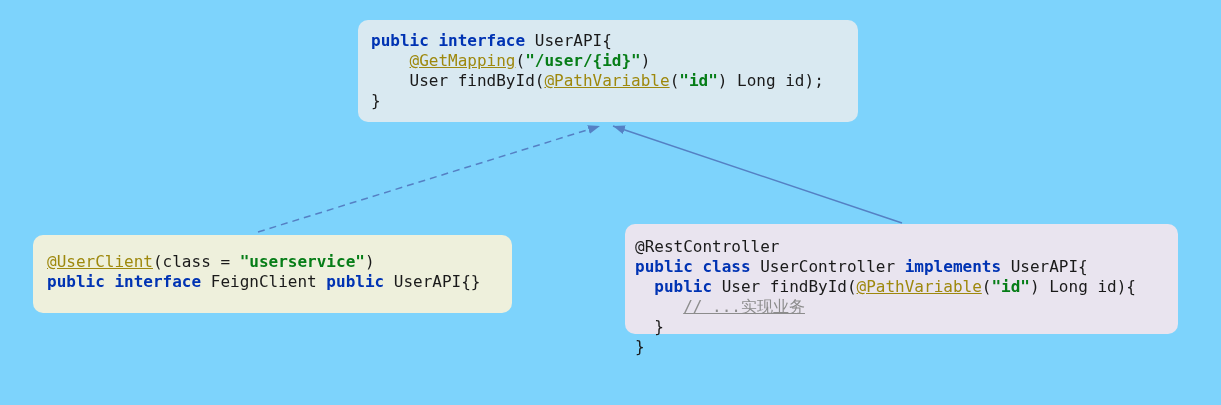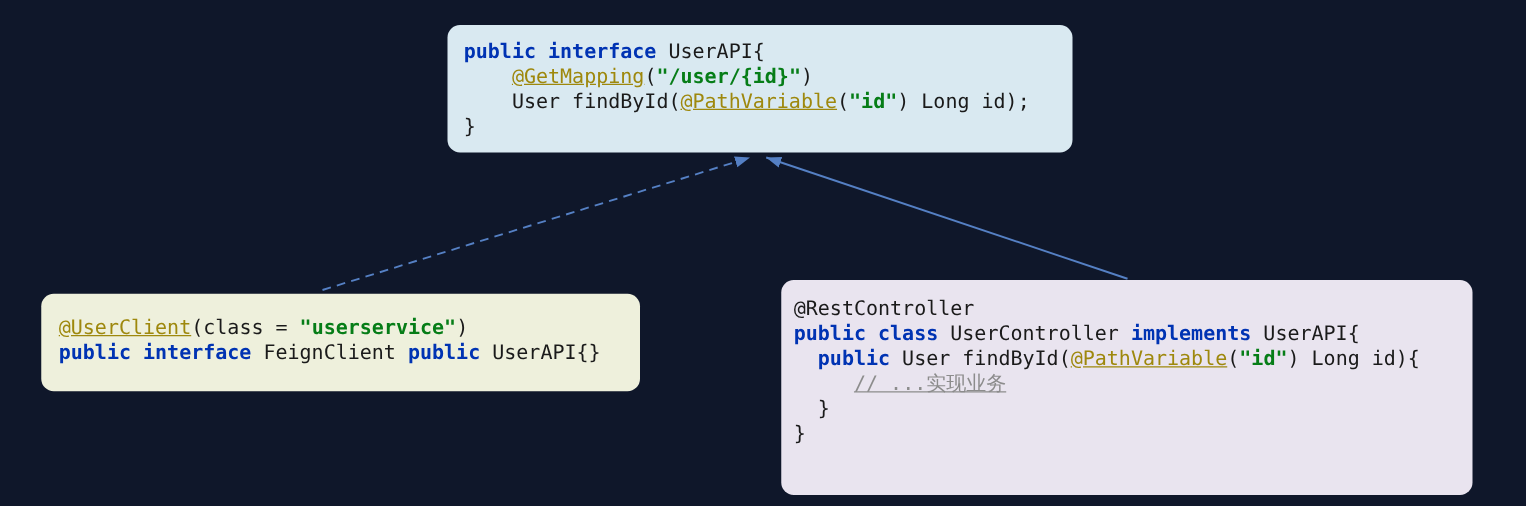--- a/index.html
+++ b/index.html
@@ -1,21 +1,21 @@
 <!DOCTYPE html>
 <html style="--arrow: #5580c4; --keyword: #0033b3; --annotation: #9e880d; --string: #067d17; --plain: #1a1a1a; --comment: #8c8c8c;"><head>
 <meta charset="utf-8">
 <style>
   * { margin: 0; padding: 0; box-sizing: border-box; }
   html, body { background: #ffffff; }
   .canvas {
     position: relative;
     width: 1221px;
     height: 405px;
-    background: #0f172a;
+    background: #7dd3fc;
     overflow: hidden;
     font-family: "DejaVu Sans Mono", "Liberation Mono", monospace;
   }
   .arrows-layer {
     position: absolute;
     left: 0; top: 0;
     width: 1221px; height: 405px;
     pointer-events: none;
   }
   .arrow-line {
@@ -36,21 +36,21 @@
     color: var(--plain, #1a1a1a);
   }
   .code-line { white-space: pre; }
   .tok-kw { color: var(--keyword, #0033b3); font-weight: bold; }
   .tok-an { color: var(--annotation, #9e880d); text-decoration: underline; }
   .tok-st { color: var(--string, #067d17); font-weight: bold; }
   .tok-pl { color: var(--plain, #1a1a1a); }
   .tok-cm { color: var(--comment, #8c8c8c); text-decoration: underline; }
   .box-api        { left: 358px; top: 20px;  width: 500px; height: 102px; padding: 11px 13px; }
   .box-client     { left: 33px;  top: 235px; width: 479px; height: 78px;  padding: 17px 14px; }
-  .box-controller { left: 625px; top: 224px; width: 553px; height: 172px; padding: 13px 10px; }
+  .box-controller { left: 625px; top: 224px; width: 553px; height: 110px; padding: 13px 10px; }
 </style>
 </head>
 <body>
 
 <div class="canvas">
 
   <svg class="arrows-layer" viewBox="0 0 1221 405" xmlns="http://www.w3.org/2000/svg">
     <defs>
       <marker id="arrowhead" markerUnits="userSpaceOnUse" markerWidth="14" markerHeight="11" refX="12" refY="4.5" orient="auto">
         <path class="arrow-head" d="M0,0 L12,4.5 L0,9 Z"></path>

